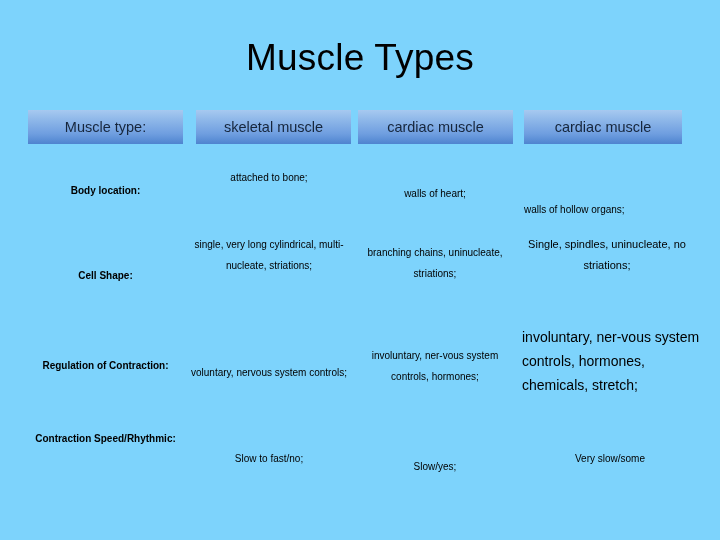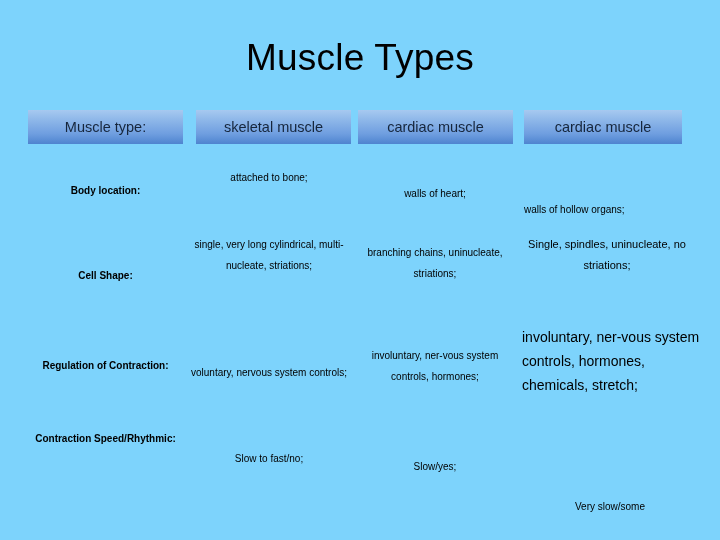--- a/index.html
+++ b/index.html
@@ -128,21 +128,21 @@
     width: 182px;
     text-align: left;
     line-height: 24px;
     font-size: 14px;
   }
 
   
   #row-speed .rowlabel { top: 318px; }
   #row-speed .c1 { top: 338px; }
   #row-speed .c2 { top: 346px; }
-  #row-speed .c3 { top: 338px; left: 492px; width: 180px; text-align: center; margin-top: 48px; }
+  #row-speed .c3 { top: 338px; left: 492px; width: 180px; text-align: center; }
 </style>
 </head>
 <body>
 
 <div id="slide">
 
   <div id="slide-title">Muscle Types</div>
 
   <div id="comparison-table">
 

